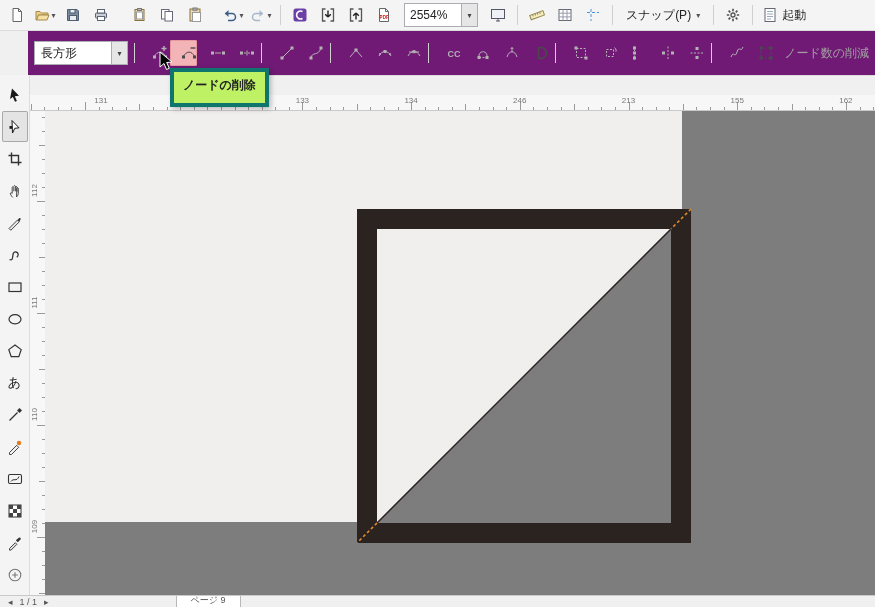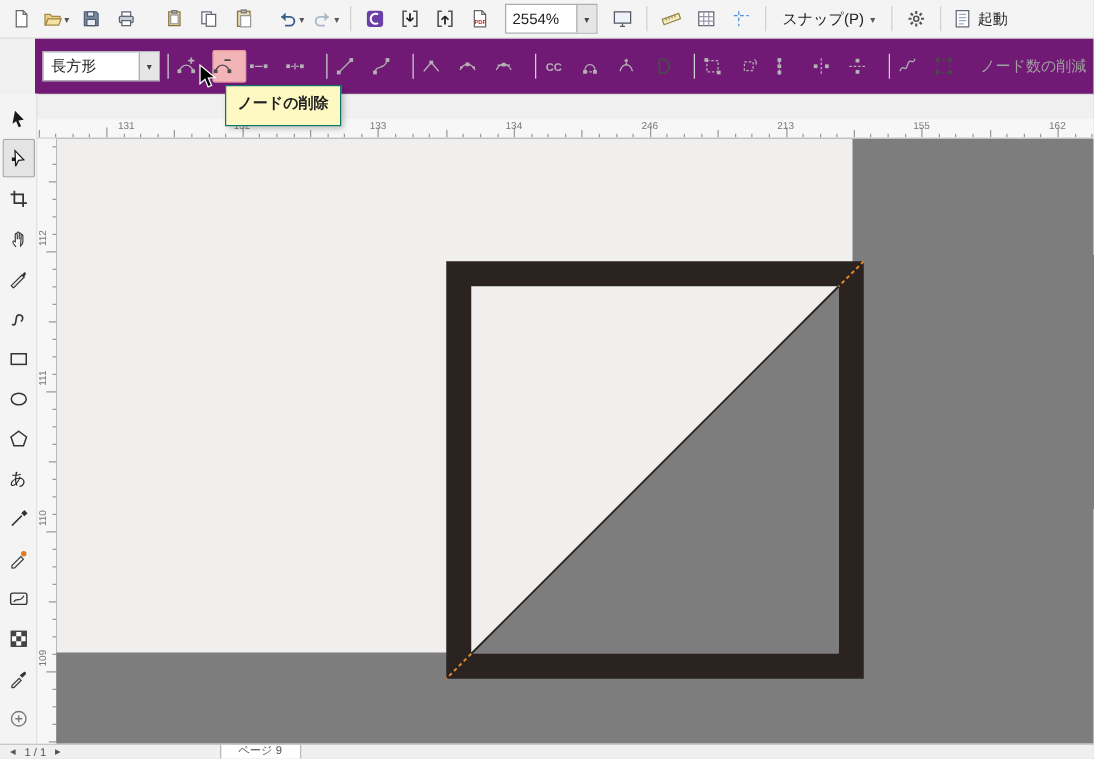--- a/index.html
+++ b/index.html
@@ -19,21 +19,21 @@
   .zoombox .zcaret{width:15px;background:#e6e6e6;border-left:1px solid #abadb3;display:flex;align-items:center;justify-content:center;font-size:8px;color:#444;}
   .snapbtn{display:flex;align-items:center;gap:4px;padding:0 7px;height:24px;white-space:nowrap;}
   .launch{display:flex;align-items:center;gap:4px;padding:0 3px;white-space:nowrap;overflow:hidden;}
 
   
   #propbar{position:absolute;left:0;top:31px;right:0;height:44px;background:#701a75;
            border-bottom:1px solid #dcdcdc;display:flex;align-items:center;padding:0 6px;gap:2px;overflow:hidden;margin-left:28px;}
   .combobox{width:92px;height:22px;border:1px solid #abadb3;background:#fff;display:flex;align-items:stretch;flex:none;}
   .combobox .cval{flex:1;display:flex;align-items:center;padding:0 6px;white-space:nowrap;overflow:hidden;}
   .combobox .ccaret{width:15px;background:#e6e6e6;border-left:1px solid #abadb3;display:flex;align-items:center;justify-content:center;font-size:8px;color:#444;}
-  .pb-btn{width:27px;height:26px;display:flex;align-items:center;justify-content:flex-start;color:#4a4a4a;border-radius:2px;flex:none;}
+  .pb-btn{width:27px;height:26px;display:flex;align-items:center;justify-content:flex-end;color:#4a4a4a;border-radius:2px;flex:none;}
   .pb-btn.disabled{color:#b3b3b3;}
   .pb-btn.highlight{background:#f3b4b8;box-shadow:inset 0 0 0 1px #e9999e;}
   .pb-label{margin-left:auto;color:#a0a0a0;white-space:nowrap;padding-left:8px;}
 
   
   #tabrow{position:absolute;left:30px;top:76px;right:0;height:19px;background:#ececec;
           border-bottom:2px solid #5b9bd5;display:flex;align-items:stretch;}
   .doctab{display:flex;align-items:center;gap:5px;padding:0 12px 0 8px;background:#d5e3f2;
           border-right:1px solid #c3cdd8;font-size:11px;}
   .newtab{width:24px;display:flex;align-items:center;justify-content:center;color:#9a9a9a;font-size:13px;}
@@ -56,21 +56,21 @@
   
   #canvas{position:absolute;left:45px;top:111px;right:0;height:484px;overflow:hidden;background:#7d7d7d;}
   #drawing{position:absolute;left:0;top:0;}
 
   
   #statusbar{position:absolute;left:0;right:0;bottom:0;height:11px;background:#f0f0f0;border-top:1px solid #c8c8c8;
              display:flex;align-items:center;gap:7px;padding:0 8px;font-size:9px;color:#555;overflow:hidden;}
   .page-tab{background:#fff;border:1px solid #b8b8b8;border-bottom:none;padding:2px 14px 6px;margin-left:120px;white-space:nowrap;}
 
   
-  #tooltip{position:absolute;left:180px;top:68px;background:#fef9c3;border:1px solid #0f766e;
+  #tooltip{position:absolute;left:170px;top:68px;background:#bef264;border:4px solid #0f766e;
            box-shadow:2px 2px 5px rgba(0,0,0,.25);padding:5px 9px 6px;z-index:50;white-space:nowrap;}
   #tooltip .tt-title{font-size:12px;font-weight:bold;color:#222;margin-bottom:3px;}
   #tooltip .tt-desc{font-size:11px;color:#5a5a5a;}
 
   
   #cursor{position:absolute;left:159px;top:51px;z-index:60;pointer-events:none;}
 </style>
 </head>
 <body>
 

